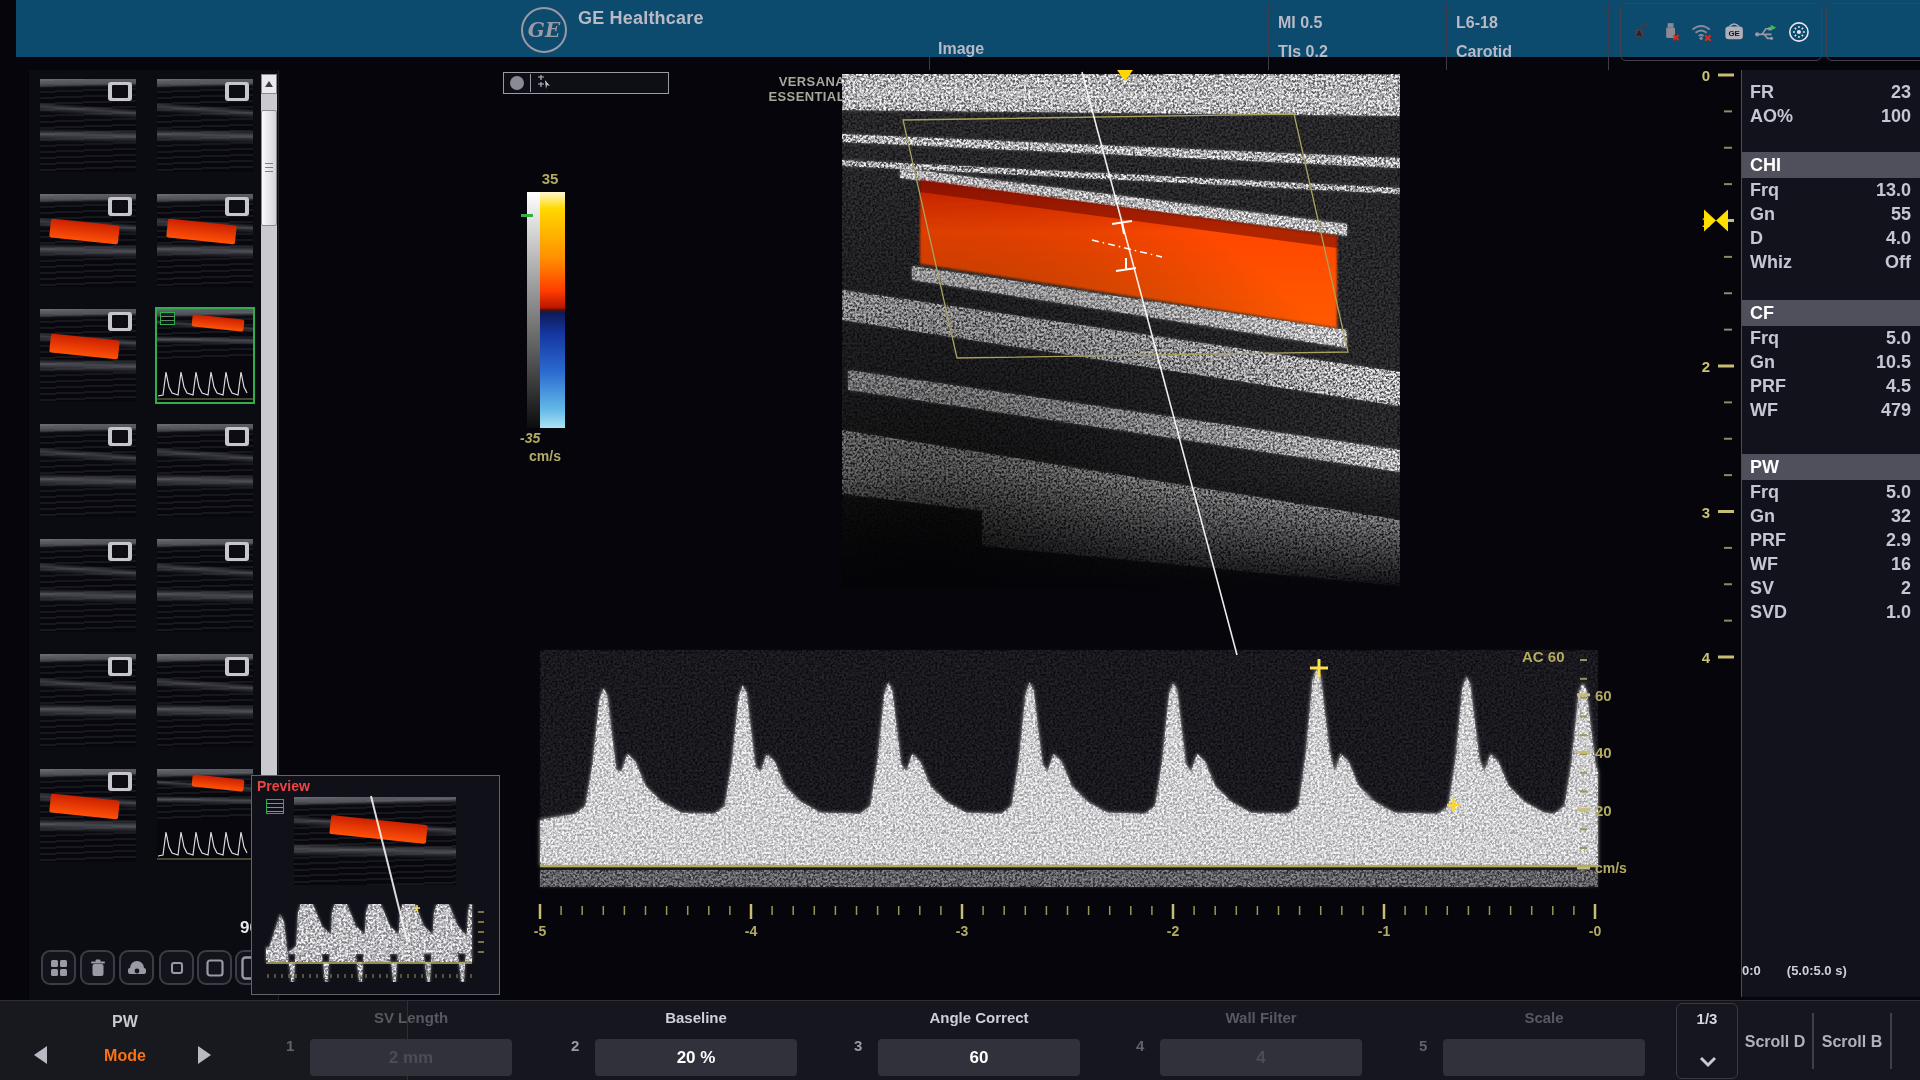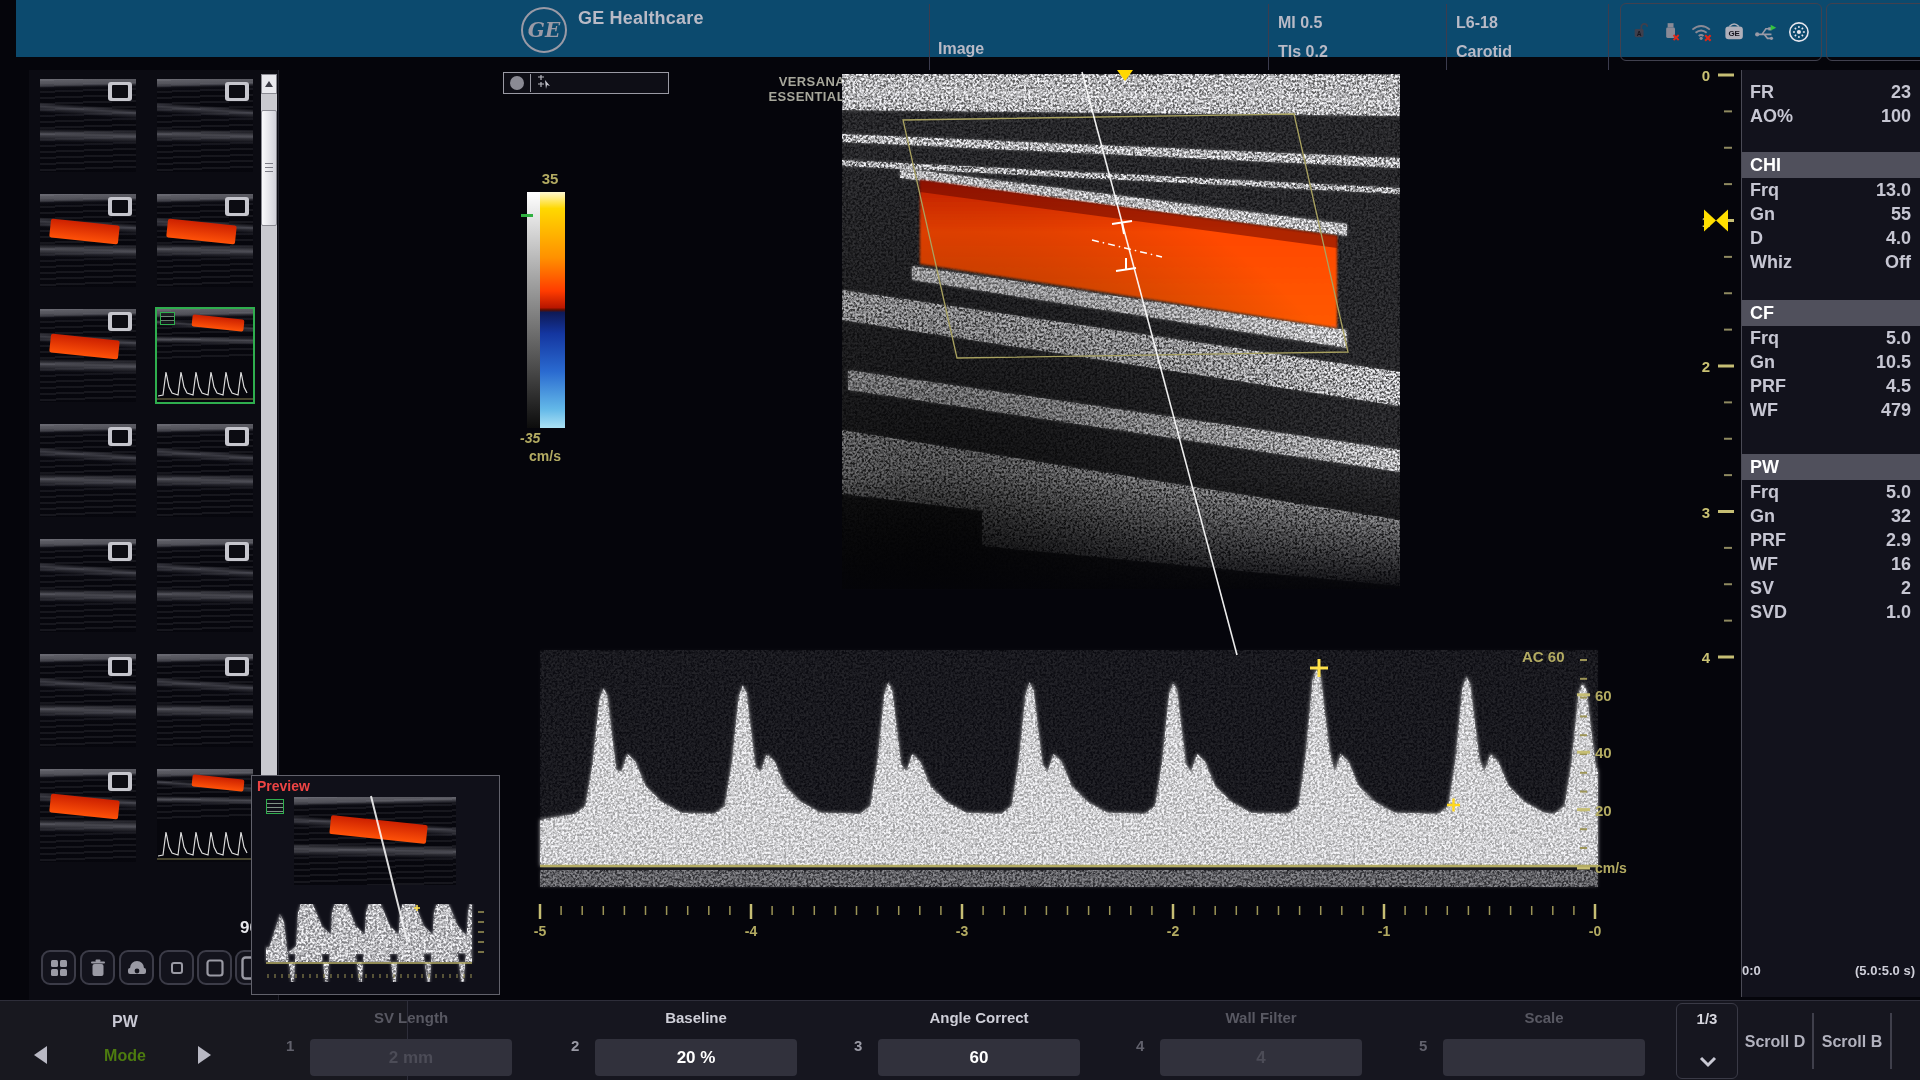--- a/index.html
+++ b/index.html
@@ -84,28 +84,28 @@
 
   .bmode{position:absolute;left:842px;top:74px;}
   .overlay{position:absolute;left:500px;top:70px;pointer-events:none;}
 
   
   .rpanel{position:absolute;left:1741px;top:70px;width:179px;height:927px;background:#12121c;border-left:1px solid #4a4a55;
           color:#c6c6d2;font-weight:bold;font-size:18px;}
   .rp-rows{padding-top:10px;}
   .rp-row{display:flex;justify-content:space-between;padding:0 9px 0 8px;height:24px;line-height:24px;}
   .rp-head{margin-top:24px;height:26px;line-height:26px;background:#50505c;color:#fff;padding-left:8px;}
-  .rp-clock{position:absolute;left:0;top:893px;width:179px;display:flex;justify-content:space-between;gap:26px;
+  .rp-clock{position:absolute;left:0;top:893px;width:179px;display:flex;justify-content:flex-start;gap:26px;
             padding-right:6px;font-size:13px;color:#cfcfd9;}
 
   
   .bottombar{position:absolute;left:0;top:1000px;width:1920px;height:80px;background:#16161f;border-top:1px solid #2e2e3a;}
   .mode-sec{position:absolute;left:0;top:0;width:408px;height:80px;background:#18181f;border-right:1px solid #2e2e3a;}
   .mode-title{position:absolute;left:80px;top:12px;width:90px;text-align:center;font-size:16px;font-weight:bold;color:#c9c9d4;}
-  .mode-label{position:absolute;left:80px;top:46px;width:90px;text-align:center;font-size:16px;font-weight:bold;color:#4d7c0f;}
+  .mode-label{position:absolute;left:80px;top:46px;width:90px;text-align:center;font-size:16px;font-weight:bold;color:#f97316;}
   .tri-l{position:absolute;left:34px;top:45px;width:0;height:0;border-top:9px solid transparent;
          border-bottom:9px solid transparent;border-right:13px solid #b9b9c4;}
   .tri-r{position:absolute;left:198px;top:45px;width:0;height:0;border-top:9px solid transparent;
          border-bottom:9px solid transparent;border-left:13px solid #b9b9c4;}
   .ctrl-btn{position:absolute;top:38px;width:202px;height:37px;border-radius:4px;background:#31313c;
             text-align:center;line-height:37px;font-size:17px;font-weight:bold;}
   .ctrl-label{position:absolute;top:8px;width:202px;text-align:center;font-size:15px;font-weight:bold;}
   .ctrl-num{position:absolute;top:36px;font-size:15px;font-weight:bold;}
   .page-box{position:absolute;left:1676px;top:2px;width:62px;height:76px;border:1px solid #3a3a46;border-radius:6px;}
   .page-num{position:absolute;left:0;top:6px;width:100%;text-align:center;font-size:15px;font-weight:bold;color:#d6d6de;}

